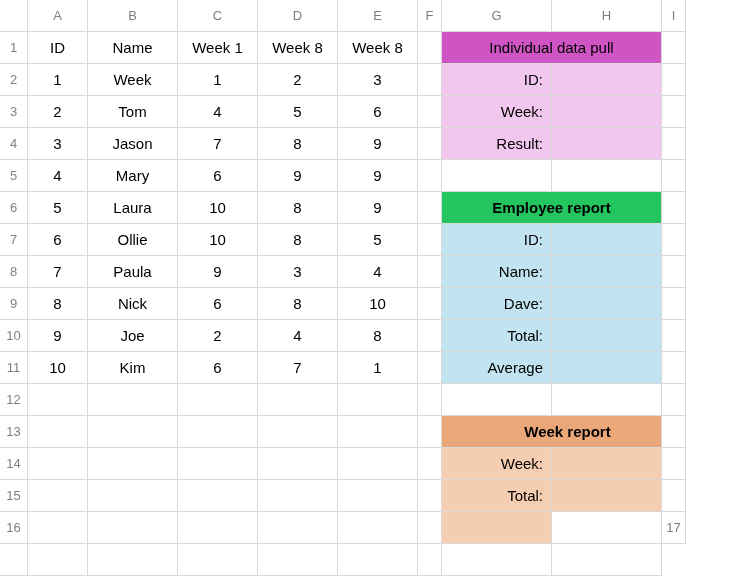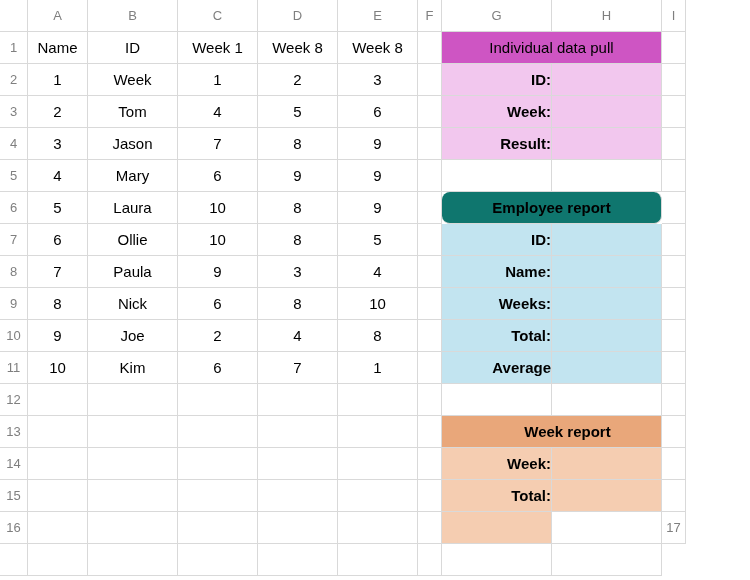--- a/index.html
+++ b/index.html
@@ -36,27 +36,27 @@
     border-bottom: 1px solid #d9d9d9;
     display: flex;
     align-items: center;
     justify-content: center;
   }
   .corner {
     background: #fff;
     border-right: 1px solid #d9d9d9;
     border-bottom: 1px solid #d9d9d9;
   }
-  .right { justify-content: flex-end; padding-right: 0; font-weight: bold; }
+  .right { justify-content: flex-end; padding-right: 8px; }
   
   .span2 { grid-column: span 2; }
   
   .bg-pink-hdr   { background: #ce55c3; color:#000; font-weight:400; }
   .bg-pink-body  { background: #f2c7ee; }
-  .bg-blue-hdr   { background: #0f766e; color:#000; font-weight:700;border-radius:8px; }
+  .bg-blue-hdr   { background: #22c55e; color:#000; font-weight:700; }
   .bg-blue-body  { background: #c2e4f0; }
   .bg-orange-hdr { background: #e9a77a; color:#000; font-weight:700;padding-left:36px; }
   .bg-orange-body{ background: #f5cdb1; }
 </style>
 </head>
 <body>
 
 <div class="sheet">
 
   <div class="corner"></div>
@@ -64,22 +64,22 @@
   <div class="colhdr">B</div>
   <div class="colhdr">C</div>
   <div class="colhdr">D</div>
   <div class="colhdr">E</div>
   <div class="colhdr">F</div>
   <div class="colhdr">G</div>
   <div class="colhdr">H</div>
   <div class="colhdr">I</div>
 
   <div class="rowhdr">1</div>
+  <div class="cell">ID</div>
   <div class="cell">Name</div>
-  <div class="cell">ID</div>
   <div class="cell">Week 1</div>
   <div class="cell">Week 8</div>
   <div class="cell">Week 8</div>
   <div class="cell"></div>
   <div class="cell span2 bg-pink-hdr">Individual data pull</div>
   <div class="cell"></div>
 
   <div class="rowhdr">2</div>
   <div class="cell">1</div>
   <div class="cell">Week</div>
@@ -156,21 +156,21 @@
   <div class="cell bg-blue-body"></div>
   <div class="cell"></div>
 
   <div class="rowhdr">9</div>
   <div class="cell">8</div>
   <div class="cell">Nick</div>
   <div class="cell">6</div>
   <div class="cell">8</div>
   <div class="cell">10</div>
   <div class="cell"></div>
-  <div class="cell bg-blue-body right">Weeks:</div>
+  <div class="cell bg-blue-body right">Dave:</div>
   <div class="cell bg-blue-body"></div>
   <div class="cell"></div>
 
   <div class="rowhdr">10</div>
   <div class="cell">9</div>
   <div class="cell">Joe</div>
   <div class="cell">2</div>
   <div class="cell">4</div>
   <div class="cell">8</div>
   <div class="cell"></div>

